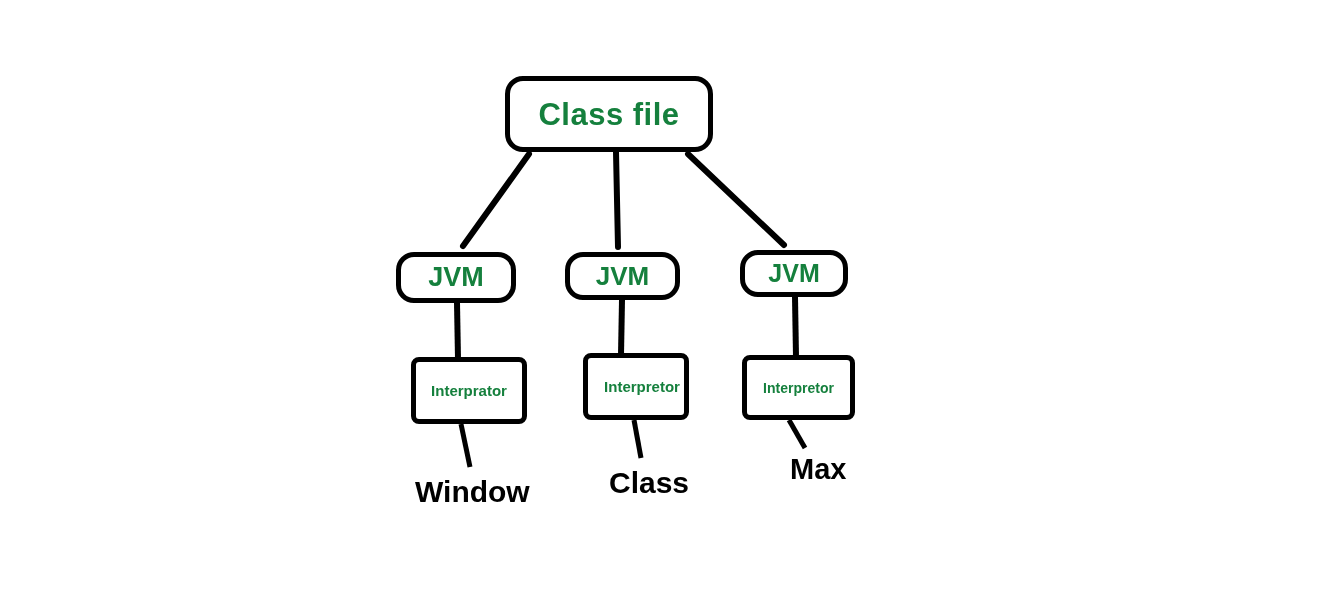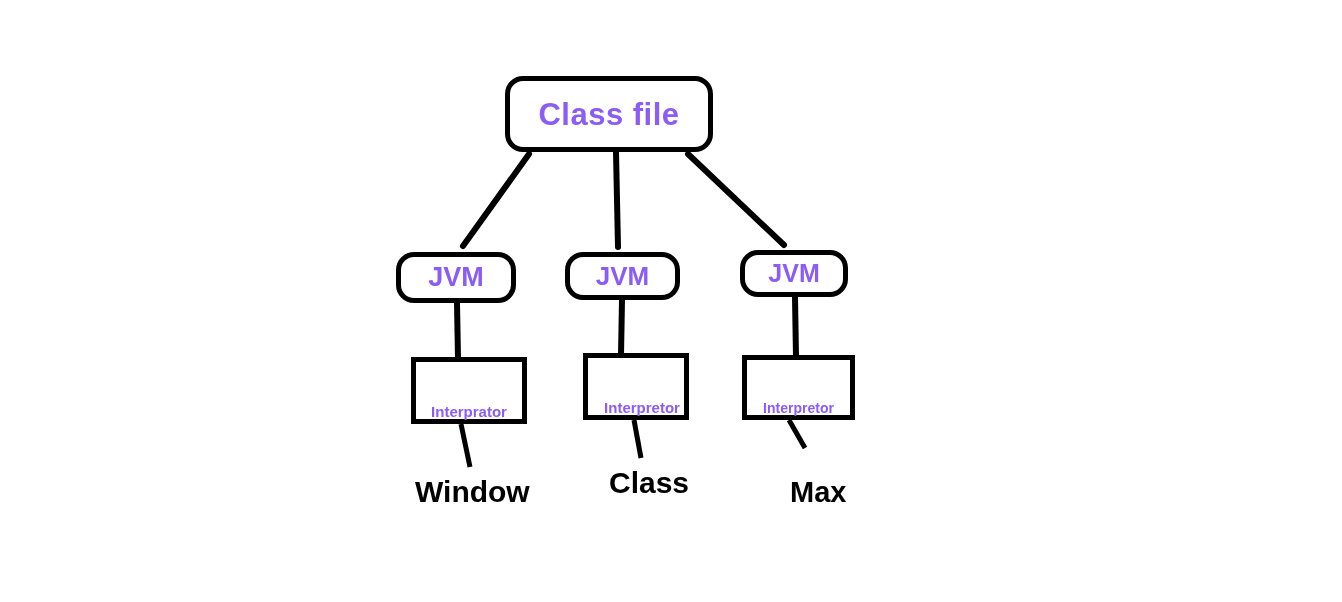--- a/index.html
+++ b/index.html
@@ -26,32 +26,31 @@
     height: 602px;
     pointer-events: none;
   }
   .node {
     position: absolute;
     box-sizing: border-box;
     background: #ffffff;
     display: flex;
     align-items: center;
     justify-content: center;
-    color: #8b5cf6;
+    color: #15803d;
     font-weight: bold;
     line-height: 1;
   }
   .rounded {
     border: 5px solid #000000;
     border-radius: 18px;
   }
   .rect {
     border: 5px solid #000000;
-    border-radius: 0;
-    align-items: flex-end;
+    border-radius: 8px;
   }
   
   #node-classfile {
     left: 505px;
     top: 76px;
     width: 208px;
     height: 76px;
     font-size: 31px;
     letter-spacing: 0.5px;
   }
@@ -72,21 +71,21 @@
   
   .os-label {
     position: absolute;
     color: #000000;
     font-weight: bold;
     white-space: nowrap;
     line-height: 1;
   }
   #os-label-0 { left: 415px; top: 477px; font-size: 30px; }
   #os-label-1 { left: 609px; top: 468px; font-size: 30px; }
-  #os-label-2 { left: 790px; top: 478px; font-size: 29px; }
+  #os-label-2 { left: 790px; top: 455px; font-size: 29px; }
 </style>
 </head>
 <body>
 
 <div id="canvas">
 
   <svg id="wires" viewBox="0 0 1342 602" xmlns="http://www.w3.org/2000/svg">
 
     <line x1="529" y1="154" x2="463" y2="246" stroke="#000000" stroke-width="6" stroke-linecap="round"></line>
 

